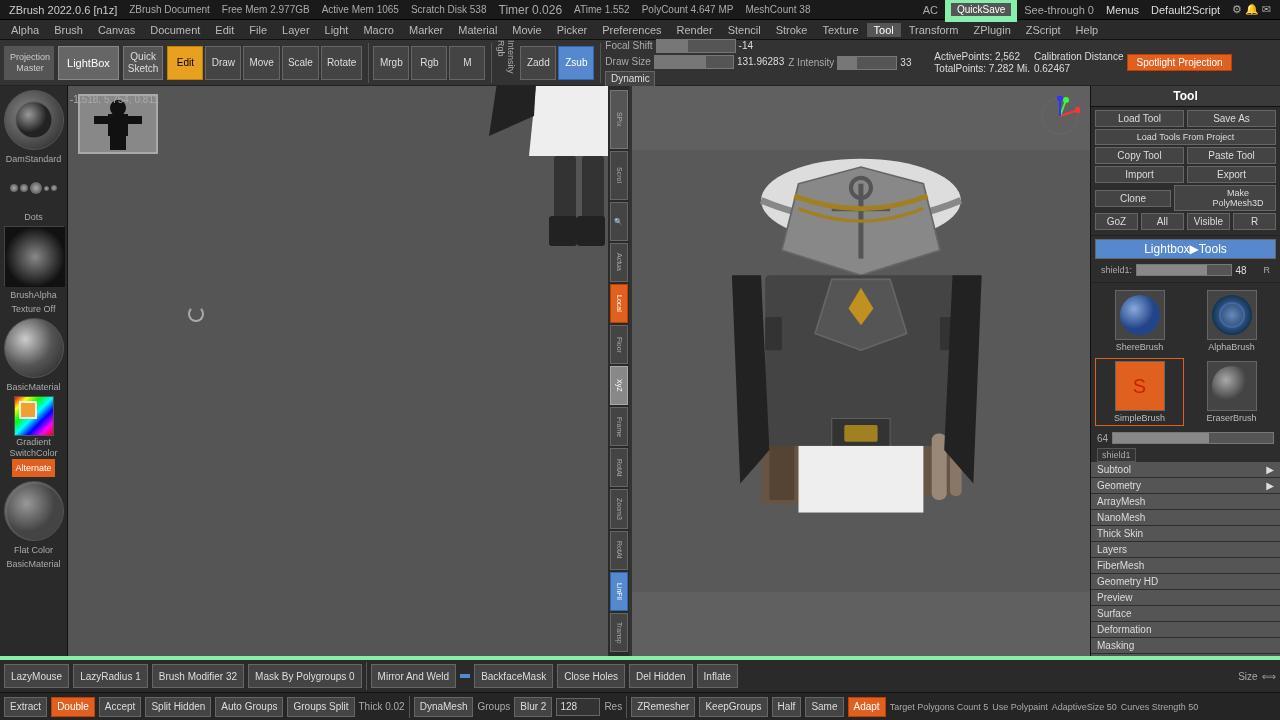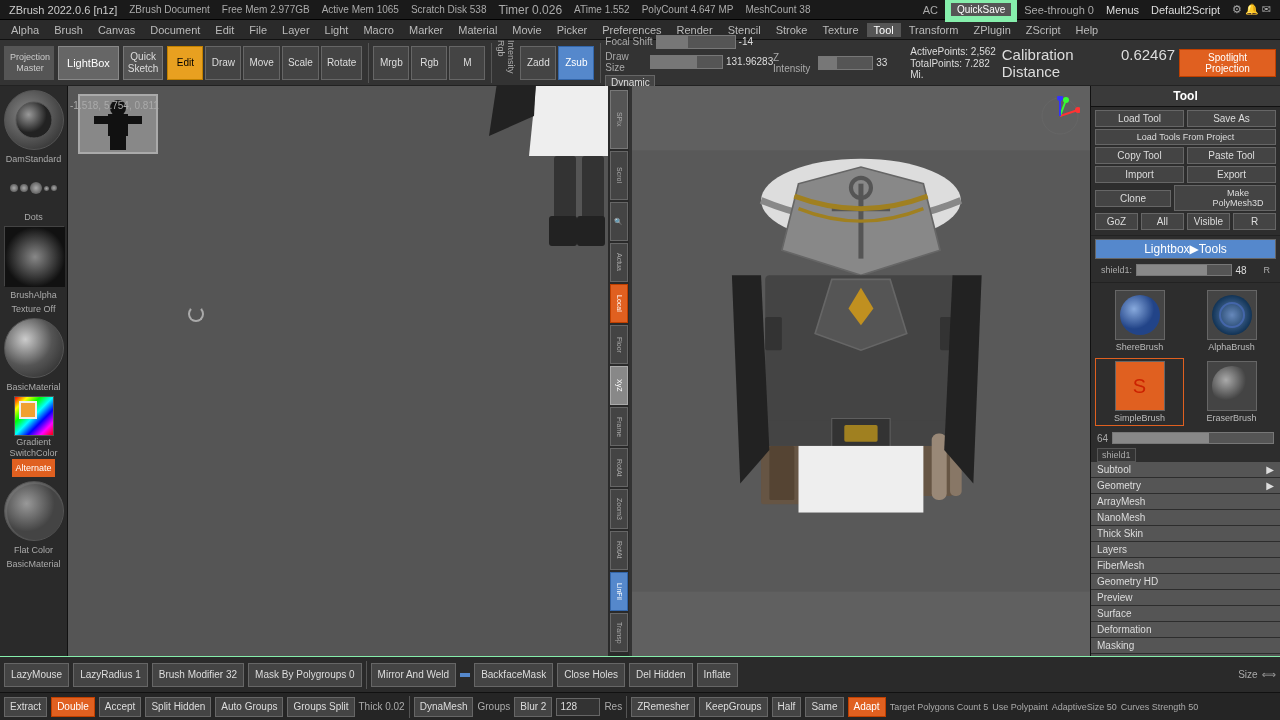--- a/index.html
+++ b/index.html
@@ -176,24 +176,24 @@
       min-width: 30px;
     }
     .active-points {
       font-size: 10px;
       color: #ddd;
       display: flex;
       flex-direction: column;
       gap: 1px;
     }
     .calibration {
-      font-size: 15px;
-      color: #ddd;
-      display: flex;
-      flex-direction: row;
+      font-size: 10px;
+      color: #ddd;
+      display: flex;
+      flex-direction: column;
       gap: 1px;
     }
     .spotlight-bar {
       background: #e06020;
       color: #fff;
       font-size: 10px;
       padding: 2px 8px;
       border: 1px solid #c04000;
       cursor: pointer;
     }
@@ -446,21 +446,21 @@
     }
 
     
     #bottom-bar {
       height: 36px;
       background: #2a2a2a;
       display: flex;
       align-items: center;
       padding: 0 4px;
       gap: 4px;
-      border-top: 1px solid #86efac;
+      border-top: 4px solid #86efac;
       flex-shrink: 0;
     }
     .bottom-btn {
       background: #444;
       border: 1px solid #666;
       color: #ddd;
       font-size: 10px;
       padding: 2px 6px;
       cursor: pointer;
       height: 24px;
@@ -721,21 +721,21 @@
         </defs>
         <circle cx="30" cy="30" r="28" fill="url(#flatGrad)"></circle>
       </svg>
     </div>
     <span class="flat-label">Flat Color</span>
     <span class="basic-mat-label">BasicMaterial</span>
   </div>
 
   <div id="viewport">
 
-    <div style="position:absolute;top:14px;left:2px;z-index:10;font-size:10px;color:#aaa;">
+    <div style="position:absolute;top:8px;left:2px;z-index:10;font-size:10px;color:#aaa;">
       <span>-1.518, 5.754, 0.811</span>
     </div>
 
     <div class="left-viewport">
 
       <div class="thumbnail-box">
         <svg width="76" height="56" viewBox="0 0 76 56">
           <rect width="76" height="56" fill="#888"></rect>
 
           <ellipse cx="38" cy="12" rx="8" ry="8" fill="#111"></ellipse>

